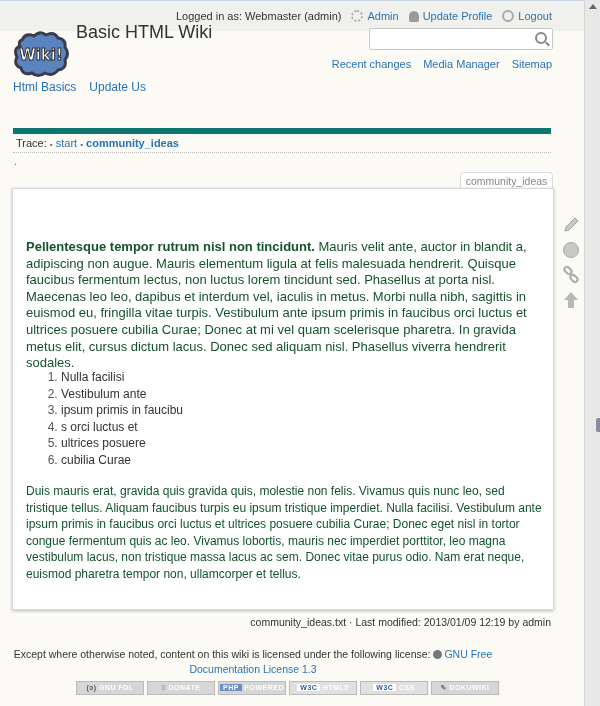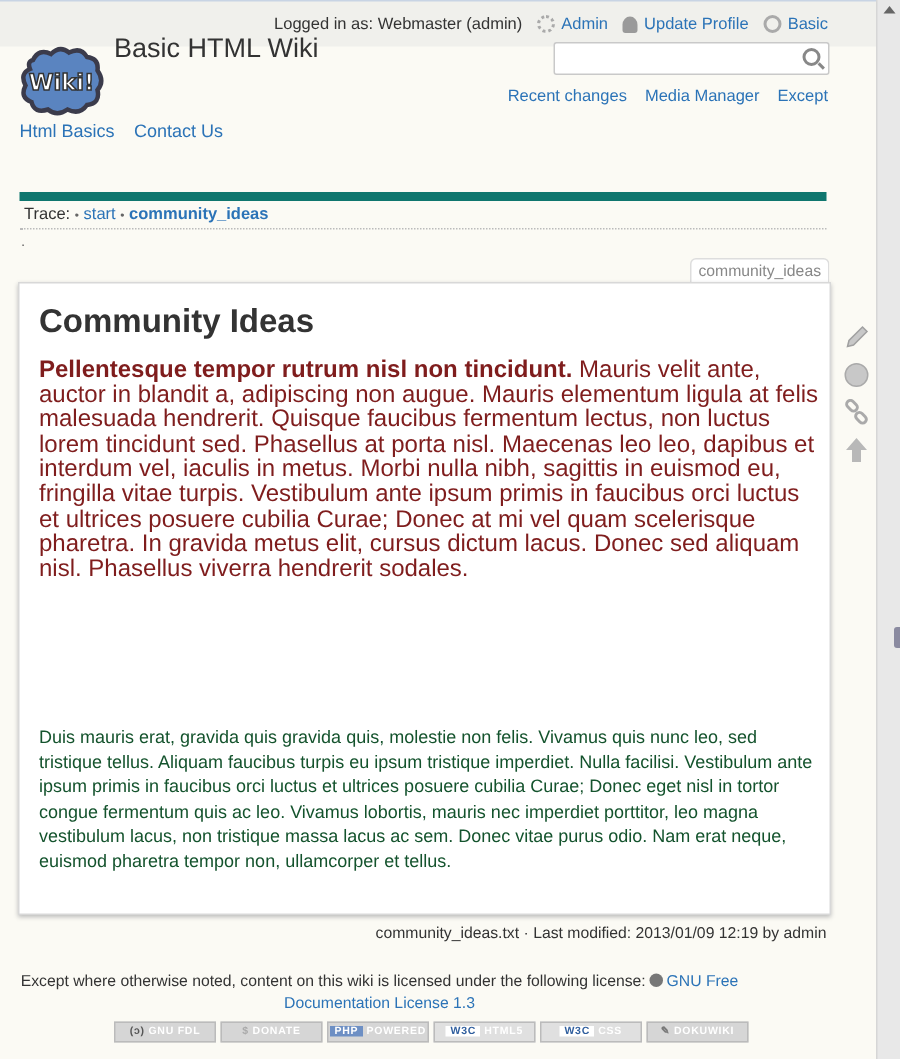--- a/index.html
+++ b/index.html
@@ -36,21 +36,21 @@
   .trace-wrap { position:absolute; left:13px; top:128px; width:538px; border-top:6px solid #0f766e; border-bottom:1px dotted #bbb; height:18px; line-height:18px; font-size:11px; }
   .trace-wrap .lbl { margin-left:3px; color:#333; }
   .trace-wrap .cur { font-weight:bold; }
 
   .dot { position:absolute; left:14px; top:156px; font-size:10px; color:#666; }
 
   .pageid { position:absolute; left:460px; top:172px; width:91px; height:17px; background:#fff; border:1px solid #ddd; border-bottom:none; border-radius:4px 4px 0 0; font-size:10.5px; color:#888; text-align:center; line-height:17px; }
 
   .page { position:absolute; left:12px; top:188px; width:540px; height:420px; background:#fff; border:1px solid #d8d8d8; box-shadow:0 1px 3px #bbb; }
   .page h1 { position:absolute; left:13px; top:12px; margin:0; font-size:22px; font-weight:bold; color:#333; }
-  .page .p1 { position:absolute; left:13px; top:50px; width:520px; font-size:16px; line-height:16.6px; color:#7f1d1d; margin:0; }
+  .page .p1 { position:absolute; left:13px; top:50px; width:520px; font-size:13px; line-height:16.6px; color:#14532d; margin:0; }
   .page ol { position:absolute; left:13px; top:180px; margin:0; padding-left:35px; font-size:12px; line-height:16.5px; color:#333; }
   .page ol li::marker { color:#555; }
   .page .p2 { position:absolute; left:13px; top:294px; width:520px; font-size:12px; line-height:16.6px; color:#14532d; margin:0; }
 
   .pagetools { position:absolute; left:561px; top:214px; width:20px; }
   .pagetools .tool { width:20px; height:22px; margin-bottom:3px; display:flex; align-items:center; justify-content:center; color:#aaa; font-size:16px; }
   .tool-rev { width:16px; height:16px; border-radius:50%; background:#c8c8c8; border:1px solid #aaa; box-sizing:border-box; }
 
   .docinfo { position:absolute; right:49px; top:616px; font-size:10.5px; color:#333;text-align:right; }
 
@@ -77,63 +77,70 @@
   <a class="item">
     <span class="ico ico-gear"></span>
     <span>Admin</span>
   </a>
   <a class="item">
     <span class="ico ico-user"></span>
     <span>Update Profile</span>
   </a>
   <a class="item">
     <span class="ico ico-power"></span>
-    <span>Basic</span>
+    <span>Logout</span>
   </a>
 </div>
 
 <a class="logo">
   <svg width="58" height="48" viewBox="0 0 58 48">
     <path d="M10 10 Q14 2 22 6 Q28 0 34 5 Q42 1 46 8 Q54 9 53 17 Q58 24 53 30 Q55 39 46 40 Q41 47 33 43 Q26 48 20 43 Q11 46 9 38 Q1 35 5 27 Q1 19 8 16 Q6 11 10 10 Z" fill="#5a84c0" stroke="#3b3b4b" stroke-width="3"></path>
     <text x="29" y="30" text-anchor="middle" font-family="DejaVu Sans, sans-serif" font-weight="bold" font-size="15" fill="#fff" stroke="#333" stroke-width="1">Wiki!</text>
   </svg>
 </a>
 <a class="site-title" style="color:#333">Basic HTML Wiki</a>
 
 <div class="search">
   <input type="text" style="border: none; outline: none; width: 150px; height: 18px; margin-left: 3px; background: transparent; font-size: 11px;" placeholder="">
   <span class="search-icon"></span>
 </div>
 
 <div class="sitetools">
   <a>Recent changes</a>
   <a>Media Manager</a>
-  <a>Except</a>
+  <a>Sitemap</a>
 </div>
 
 <div class="navlinks">
   <a>Html Basics</a>
-  <a>Contact Us</a>
+  <a>Update Us</a>
 </div>
 
 <div class="trace-wrap">
   <span class="lbl">Trace:</span>
   <span style="color:#666;font-size:8px">•</span>
   <a>start</a>
   <span style="color:#666;font-size:8px">•</span>
   <a class="cur">community_ideas</a>
 </div>
 
 <div class="dot">.</div>
 
 <div class="pageid">community_ideas</div>
 
 <div class="page">
-  <h1>Community Ideas</h1>
   <p class="p1"><strong>Pellentesque tempor rutrum nisl non tincidunt.</strong><span> Mauris velit ante, auctor in blandit a, adipiscing non augue. Mauris elementum ligula at felis malesuada hendrerit. Quisque faucibus fermentum lectus, non luctus lorem tincidunt sed. Phasellus at porta nisl. Maecenas leo leo, dapibus et interdum vel, iaculis in metus. Morbi nulla nibh, sagittis in euismod eu, fringilla vitae turpis. Vestibulum ante ipsum primis in faucibus orci luctus et ultrices posuere cubilia Curae; Donec at mi vel quam scelerisque pharetra. In gravida metus elit, cursus dictum lacus. Donec sed aliquam nisl. Phasellus viverra hendrerit sodales.</span></p>
+  <ol>
+    <li>Nulla facilisi</li>
+    <li>Vestibulum ante</li>
+    <li>ipsum primis in faucibu</li>
+    <li>s orci luctus et</li>
+    <li>ultrices posuere</li>
+    <li>cubilia Curae</li>
+  </ol>
   <p class="p2">Duis mauris erat, gravida quis gravida quis, molestie non felis. Vivamus quis nunc leo, sed tristique tellus. Aliquam faucibus turpis eu ipsum tristique imperdiet. Nulla facilisi. Vestibulum ante ipsum primis in faucibus orci luctus et ultrices posuere cubilia Curae; Donec eget nisl in tortor congue fermentum quis ac leo. Vivamus lobortis, mauris nec imperdiet porttitor, leo magna vestibulum lacus, non tristique massa lacus ac sem. Donec vitae purus odio. Nam erat neque, euismod pharetra tempor non, ullamcorper et tellus.</p>
 </div>
 
 <div class="pagetools">
   <div class="tool">
     <svg width="18" height="18" viewBox="0 0 18 18">
         <path d="M3 15 L4 11 L13 2 L16 5 L7 14 Z" fill="#c8c8c8" stroke="#a0a0a0"></path>
       </svg>
   </div>
   <div class="tool">

